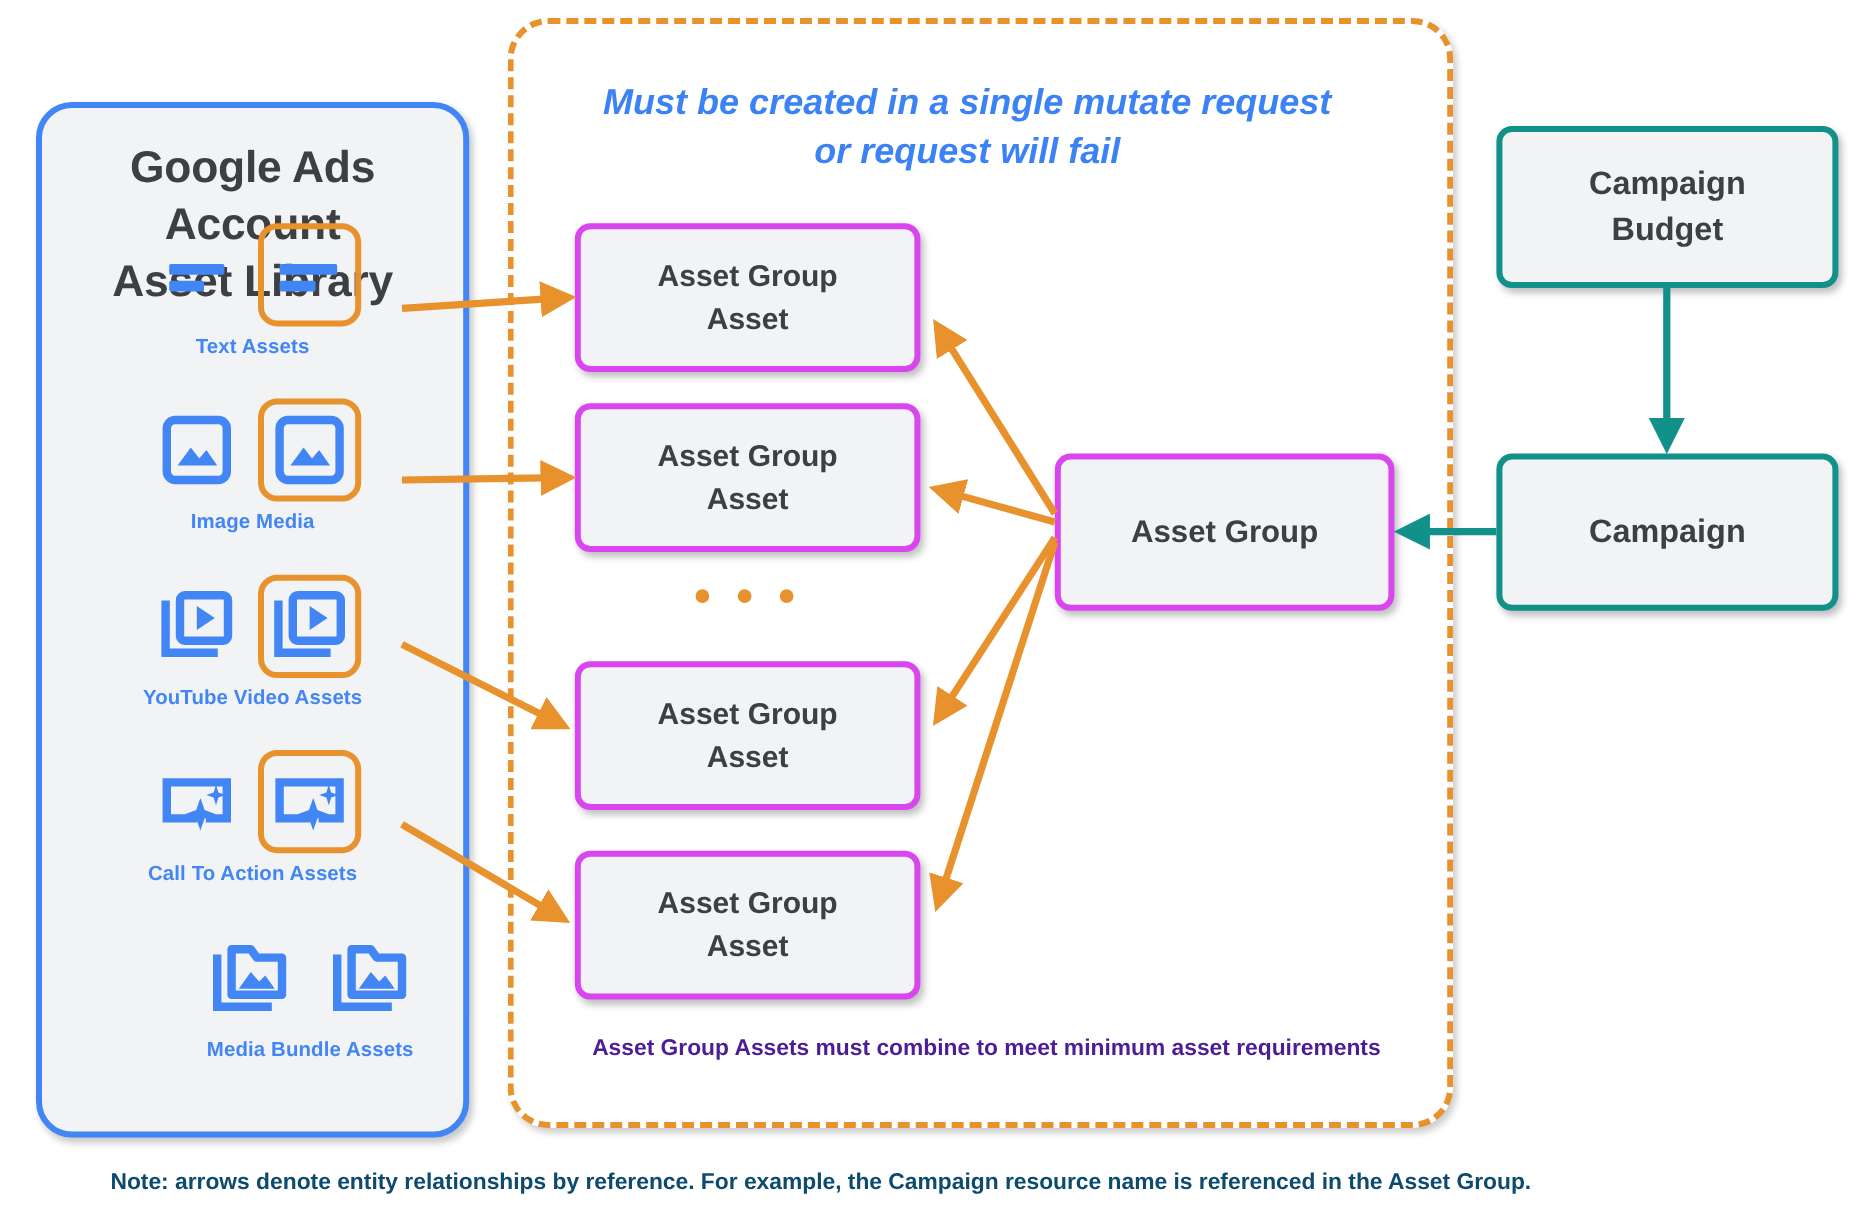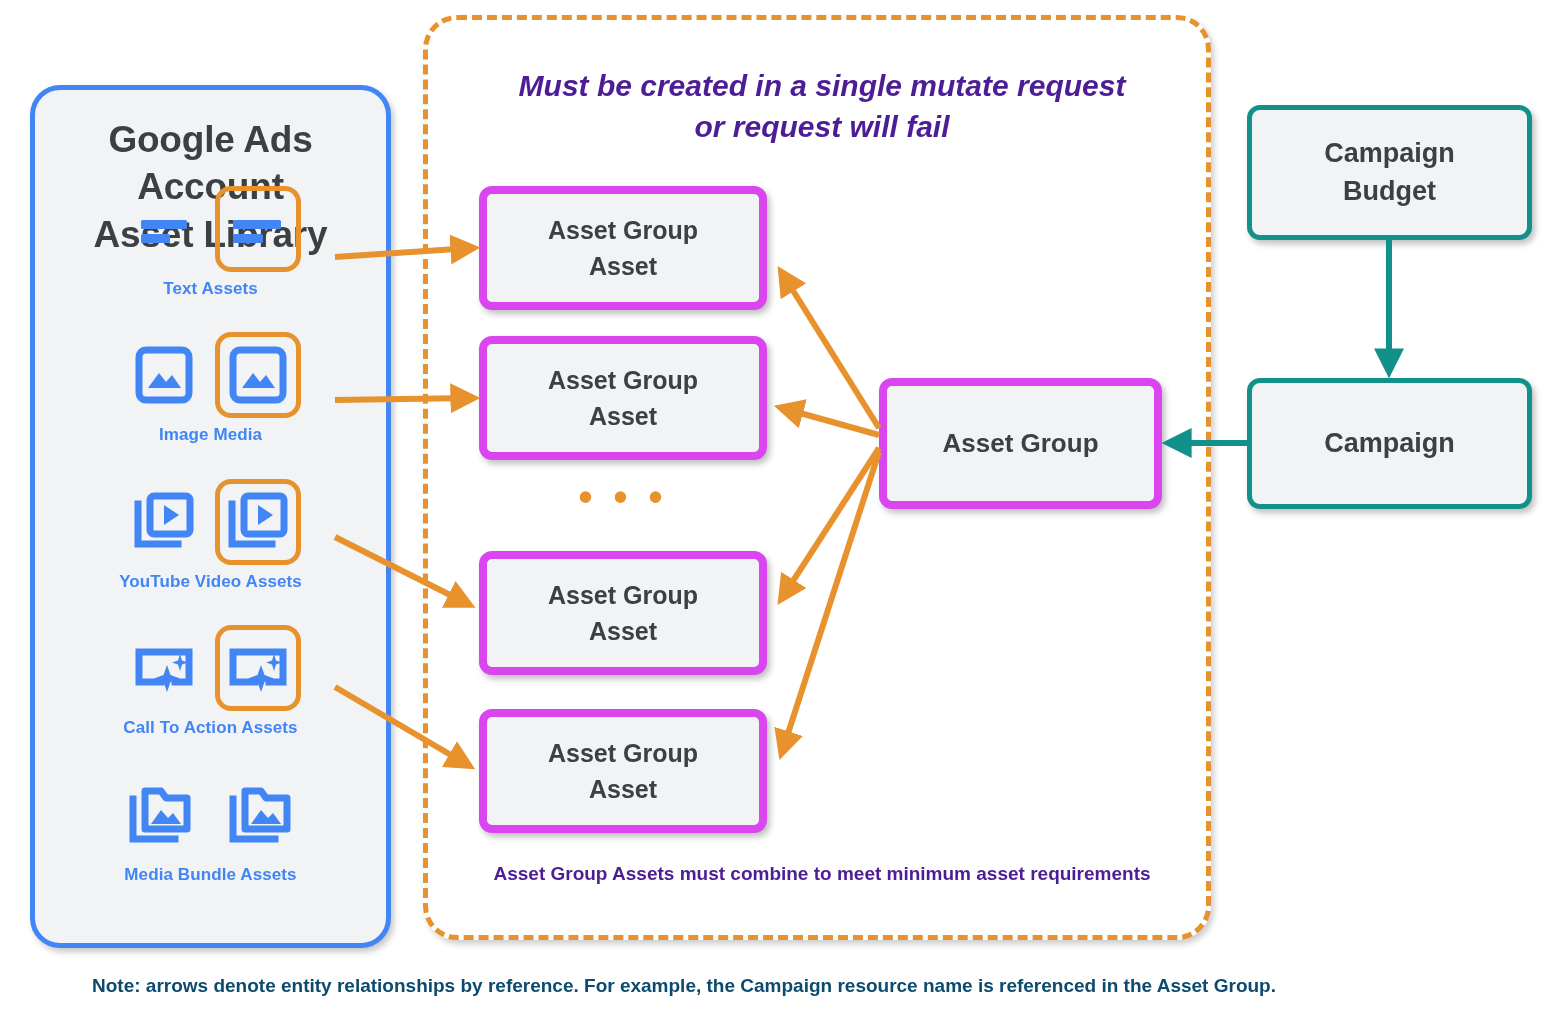--- a/index.html
+++ b/index.html
@@ -54,28 +54,28 @@
     height: 925px;
     box-sizing: border-box;
     background: #ffffff;
     border: 5px dashed #e8922d;
     border-radius: 34px;
     box-shadow: 3px 4px 6px rgba(0,0,0,0.2);
     z-index: 4;
   }
   .mutate-title {
     position: absolute;
-    left: 40px;
+    left: 24px;
     top: 45px;
     width: 708px;
     text-align: center;
     font-size: 30px;
     font-weight: bold;
     font-style: italic;
-    color: #4c1d95;
+    color: #3b82f6;
     line-height: 1.38;
   }
   .mutate-footnote {
     position: absolute;
     left: 20px;
     bottom: 50px;
     width: 748px;
     text-align: center;
     font-size: 19px;
     font-weight: bold;
@@ -124,21 +124,21 @@
     background: #f1f3f4;
     border-radius: 13px;
     box-shadow: 3px 4px 6px rgba(0,0,0,0.25);
     display: flex;
     align-items: center;
     justify-content: center;
     text-align: center;
     color: #3c4043;
     z-index: 6;
   }
-  .node.orange { border: 8px solid #d946ef; }
+  .node.orange { border: 5px solid #d946ef; }
   .node.teal   { border: 5px solid #12908a; }
 
   .aga-box {
     width: 288px;
     height: 124px;
     left: 479px;
     font-size: 25px;
     font-weight: bold;
     line-height: 1.45;
   }
@@ -286,21 +286,21 @@
           <svg width="66" height="52" viewBox="0 0 66 52">
             <path d="M8 10 L8 40 L30 40 M58 10 L58 40 L44 40 M8 10 L58 10" fill="none" stroke="#4285f4" stroke-width="7" stroke-linecap="square"></path>
             <path d="M36 23 L39.5 33 L49 36.5 L39.5 40 L36 50 L32.5 40 L23 36.5 L32.5 33 Z" fill="#4285f4"></path>
             <path d="M49 12 L51 18.5 L57 20.5 L51 22.5 L49 29 L47 22.5 L41 20.5 L47 18.5 Z" fill="#4285f4"></path>
           </svg>
         </div>
       </div>
       <div class="asset-caption">Call To Action Assets</div>
     </div>
 
-    <div class="asset-row" style="top:682px;">
+    <div class="asset-row" style="top:682px;margin-left:48px;">
       <div class="asset-icons" style="gap:14px;">
         <div class="icon-plain">
           <svg width="68" height="64" viewBox="0 0 68 64">
             <path d="M6 16 L6 56 L48 56" fill="none" stroke="#4285f4" stroke-width="7" stroke-linecap="square"></path>
             <path d="M18 8 L34 8 L39 15 L60 15 L60 46 L18 46 Z" fill="none" stroke="#4285f4" stroke-width="7" stroke-linejoin="round"></path>
             <path d="M24 41 L34 27 L41 35 L46 30 L54 41 Z" fill="#4285f4"></path>
           </svg>
         </div>
         <div class="icon-plain">
           <svg width="68" height="64" viewBox="0 0 68 64">

